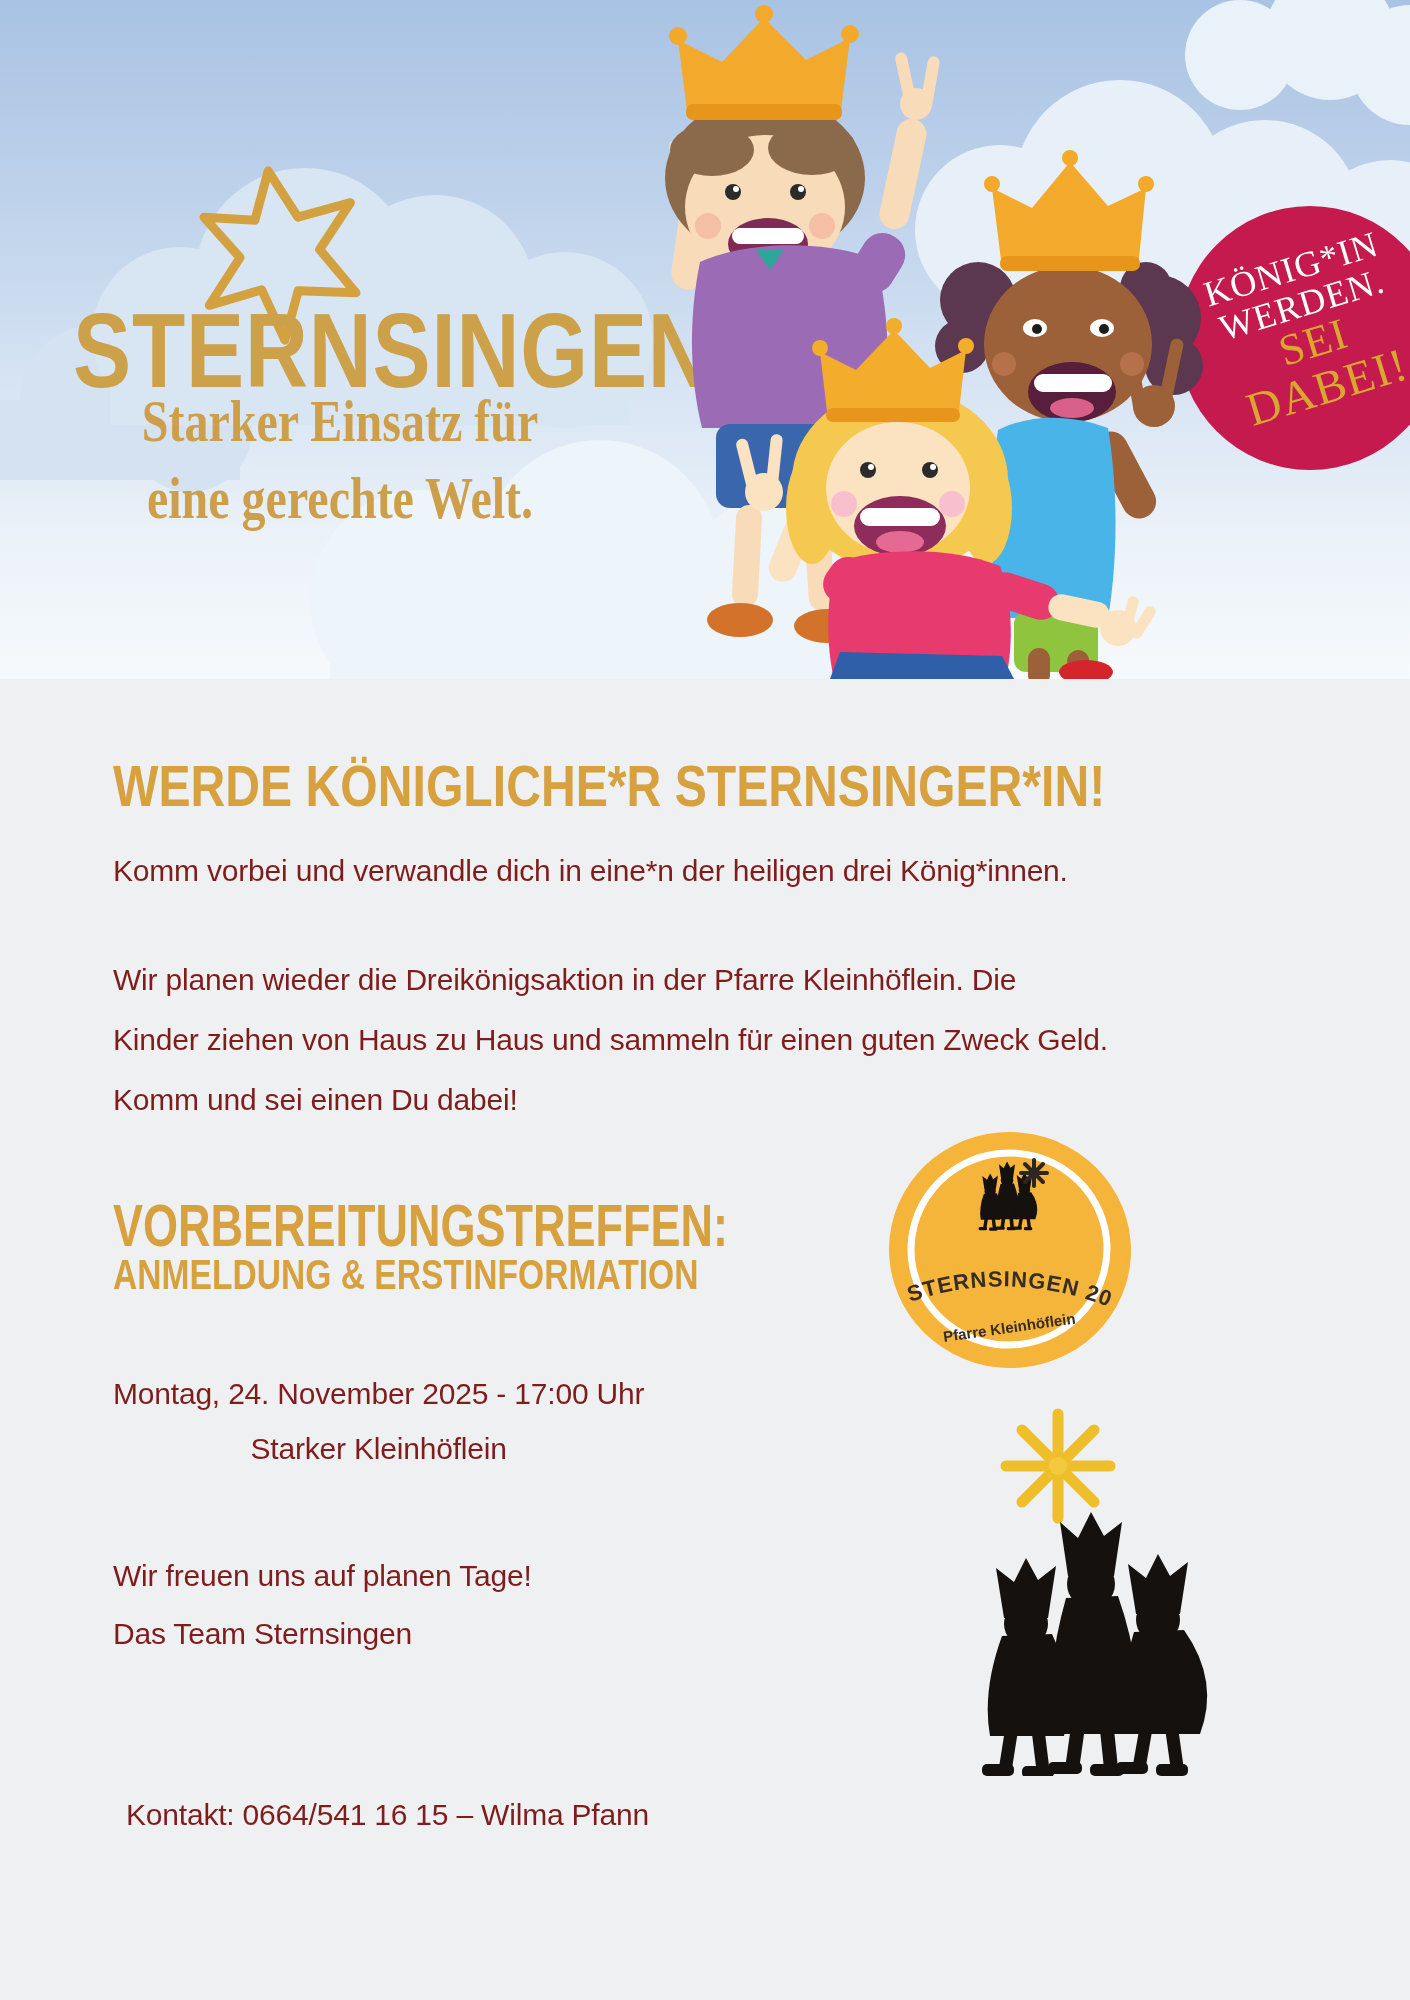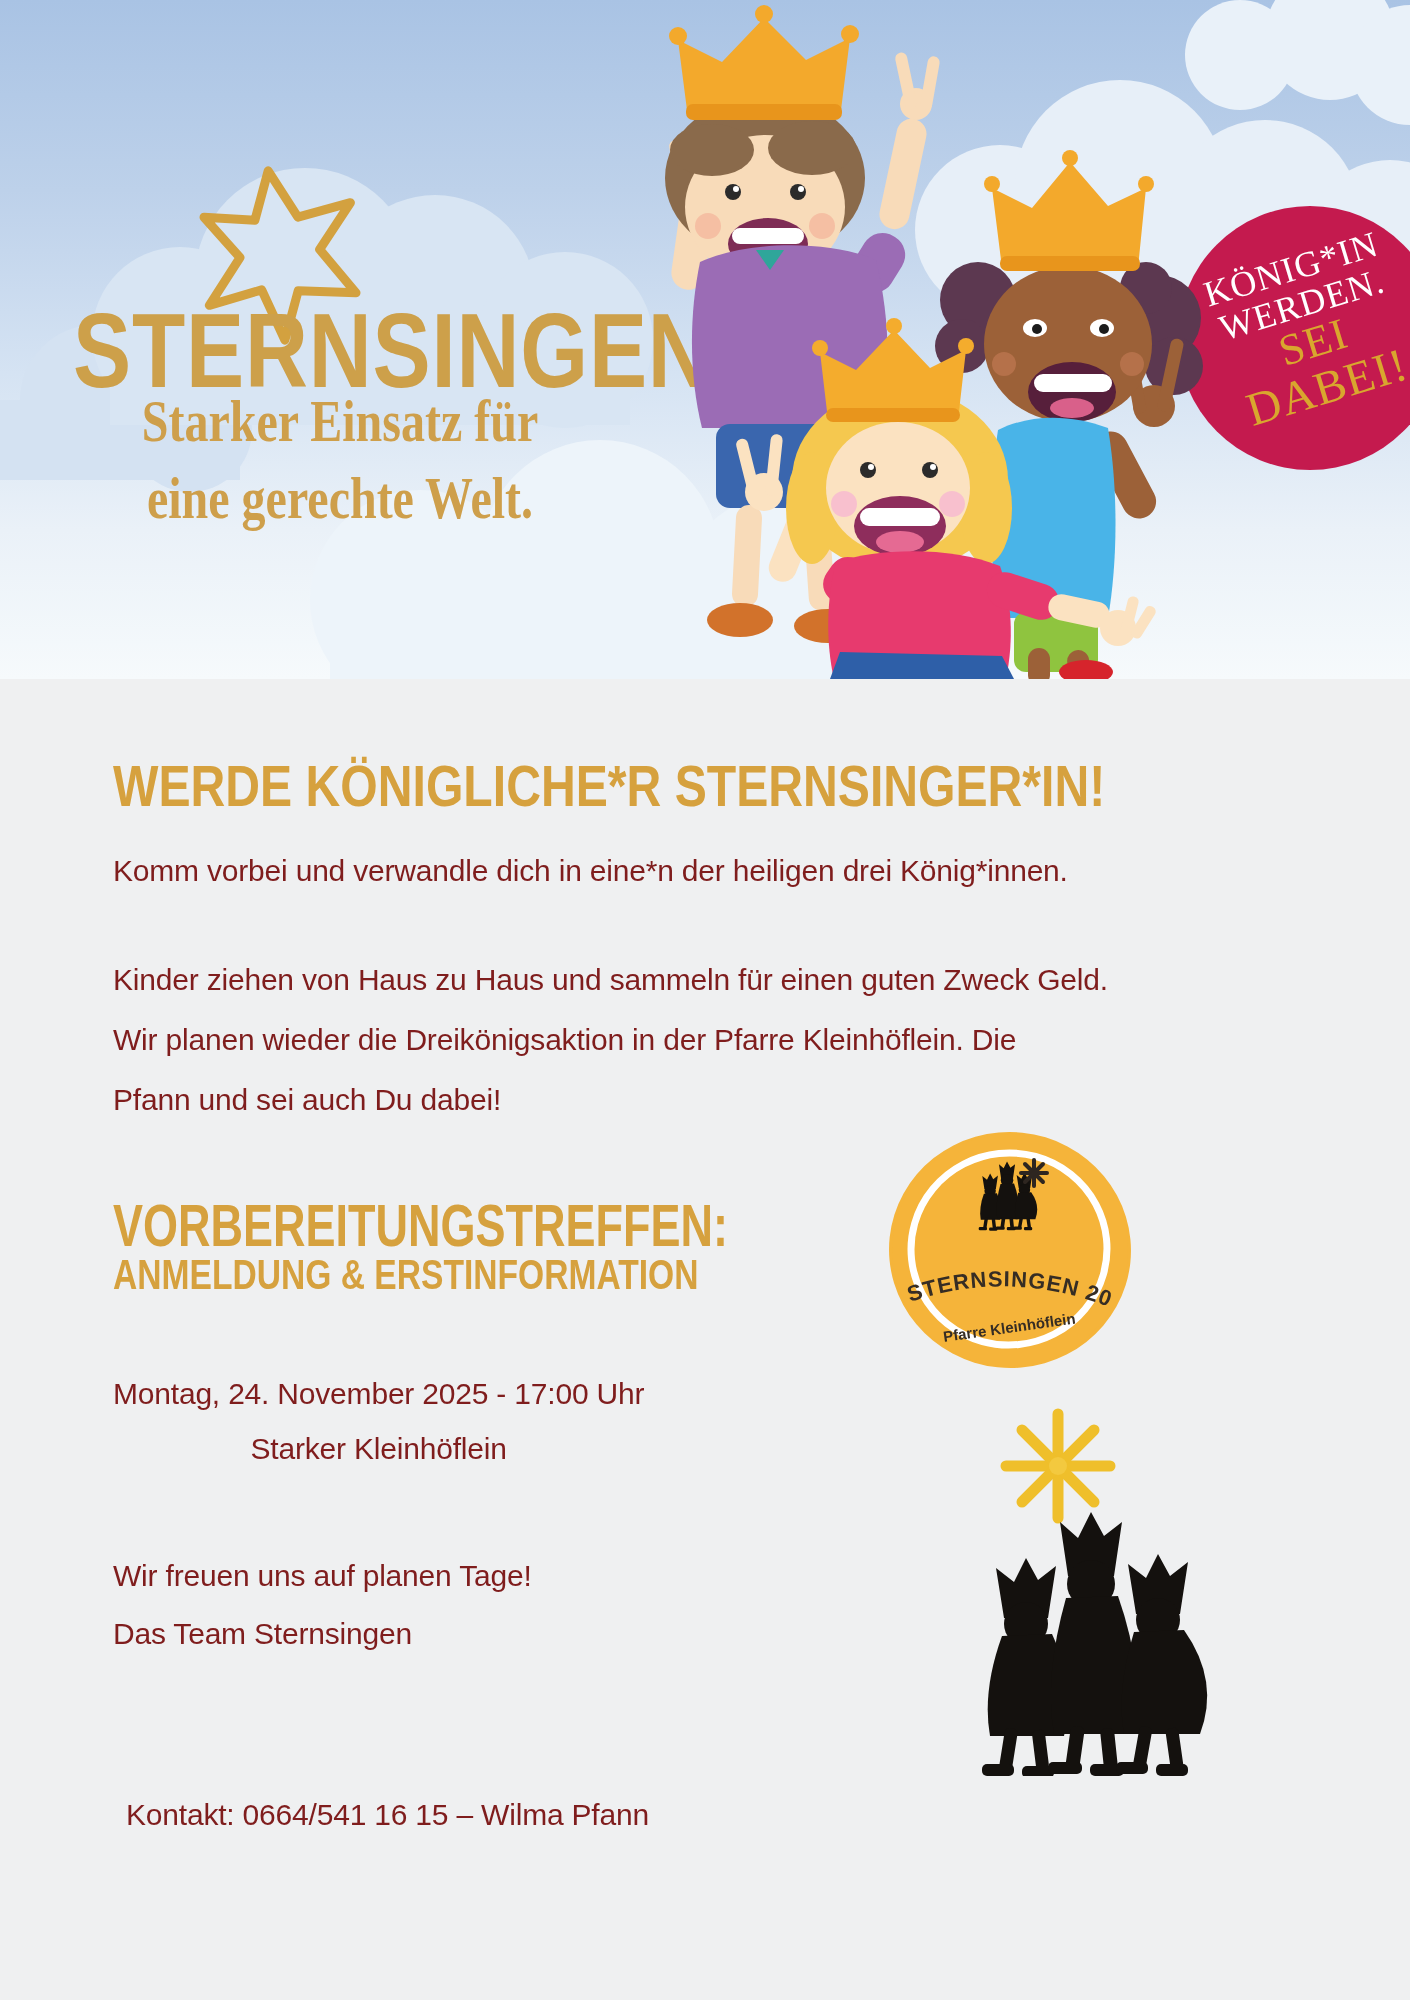--- a/index.html
+++ b/index.html
@@ -237,23 +237,23 @@
         <path d="M840,652 L1002,656 L1014,679 L830,679 Z" fill="#2E5FA8"></path>
       </g>
     </svg>
   </div>
 
   <div class="brush h1">WERDE KÖNIGLICHE*R STERNSINGER*IN!</div>
 
   <div class="txt intro">Komm vorbei und verwandle dich in eine*n der heiligen drei König*innen.</div>
 
   <div class="txt para">
+    <span style="display:block">Wir planen wieder die Dreikönigsaktion in der Pfarre Kleinhöflein. Die</span>
     <span style="display:block">Kinder ziehen von Haus zu Haus und sammeln für einen guten Zweck Geld.</span>
-    <span style="display:block">Wir planen wieder die Dreikönigsaktion in der Pfarre Kleinhöflein. Die</span>
-    <span style="display:block">Pfann und sei auch Du dabei!</span>
+    <span style="display:block">Komm und sei einen Du dabei!</span>
   </div>
 
   <div class="brush h2">VORBEREITUNGSTREFFEN:</div>
   <div class="brush h3">ANMELDUNG &amp; ERSTINFORMATION</div>
 
   <svg class="artwrap" style="left:886px;top:1128px" width="248" height="246" viewBox="0 0 248 246">
     <ellipse cx="124" cy="122" rx="121" ry="118" fill="#F5B43A" transform="rotate(6 124 122)"></ellipse>
     <ellipse cx="124" cy="122" rx="118" ry="116" fill="#F5B43A" transform="rotate(-8 124 122)"></ellipse>
     <ellipse cx="123" cy="121" rx="98" ry="96" fill="none" stroke="#FFFFFF" stroke-width="7" transform="rotate(-6 123 121)"></ellipse>
     <g fill="#14110E">

